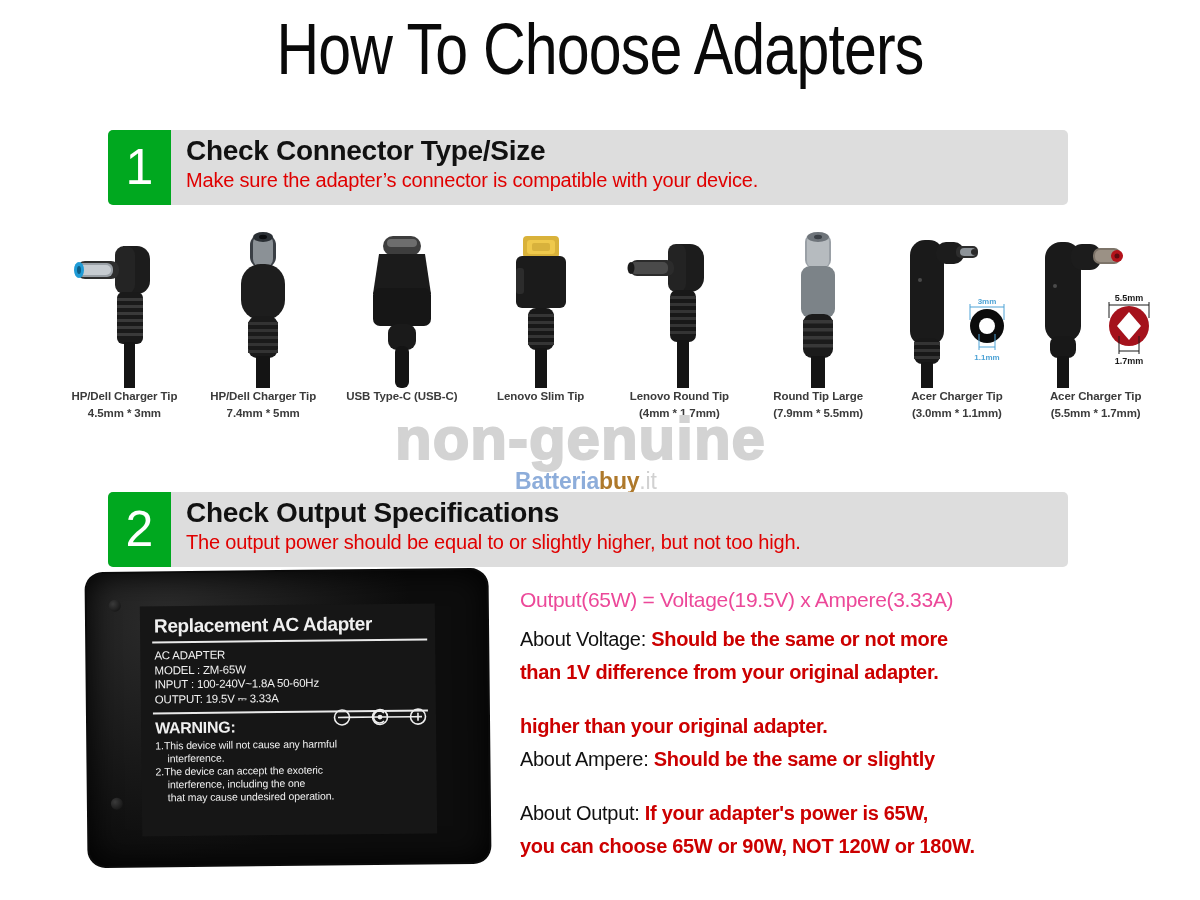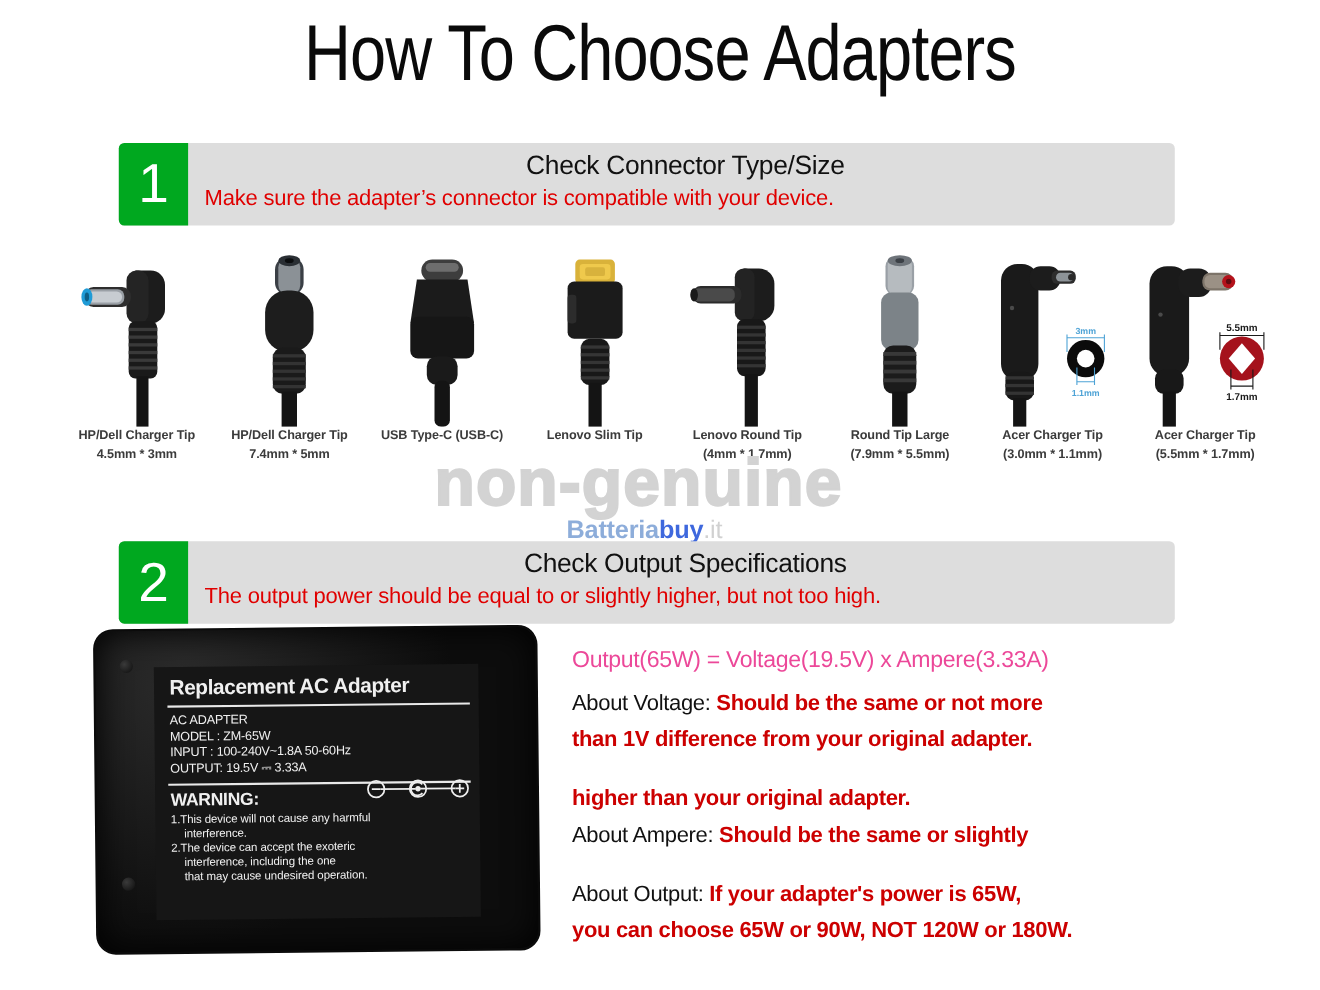--- a/index.html
+++ b/index.html
@@ -48,27 +48,26 @@
     font-size:50px;
     line-height:75px;
     text-align:center;
     font-weight:400;
     font-family:"Liberation Sans Narrow","Liberation Sans",sans-serif;
   }
   .band-texts{
     position:absolute;left:78px;top:4px;right:8px;
   }
   .band-title{
-    font-size:24px;
+    font-size:28px;
     line-height:33px;
-    font-weight:normal;
+    font-weight:bold;
     color:#111111;
     letter-spacing:-0.3px;
     white-space:nowrap;
-    text-align:center;
   }
   .band-sub{
     font-size:20px;
     line-height:26px;
     color:#E00000;
     letter-spacing:-0.2px;
     white-space:nowrap;
   }
 
   
@@ -123,21 +122,21 @@
     position:absolute;
     left:515px;top:468px;
     font-size:23px;
     font-weight:bold;
     letter-spacing:-0.2px;
     white-space:nowrap;
     pointer-events:none;
     opacity:.85;
   }
   .wm-brand .a{color:#7a9fd4;}
-  .wm-brand .b{color:#1d4ed8;}
+  .wm-brand .b{color:#a16207;}
   .wm-brand .c{color:#c9c9c9;font-weight:normal;}
 
   
   .adapter-wrap{
     position:absolute;left:88px;top:564px;width:415px;height:318px;
   }
   .adapter-body{
     position:absolute;left:0;top:8px;
     width:400px;height:292px;
     background:#121212;

